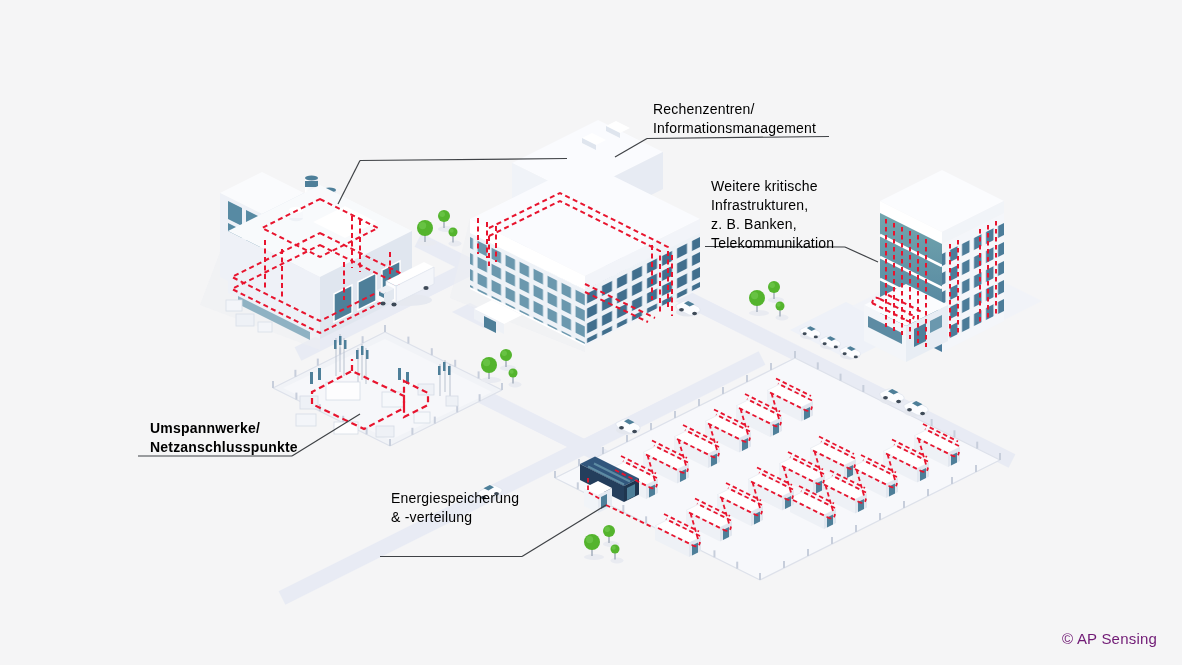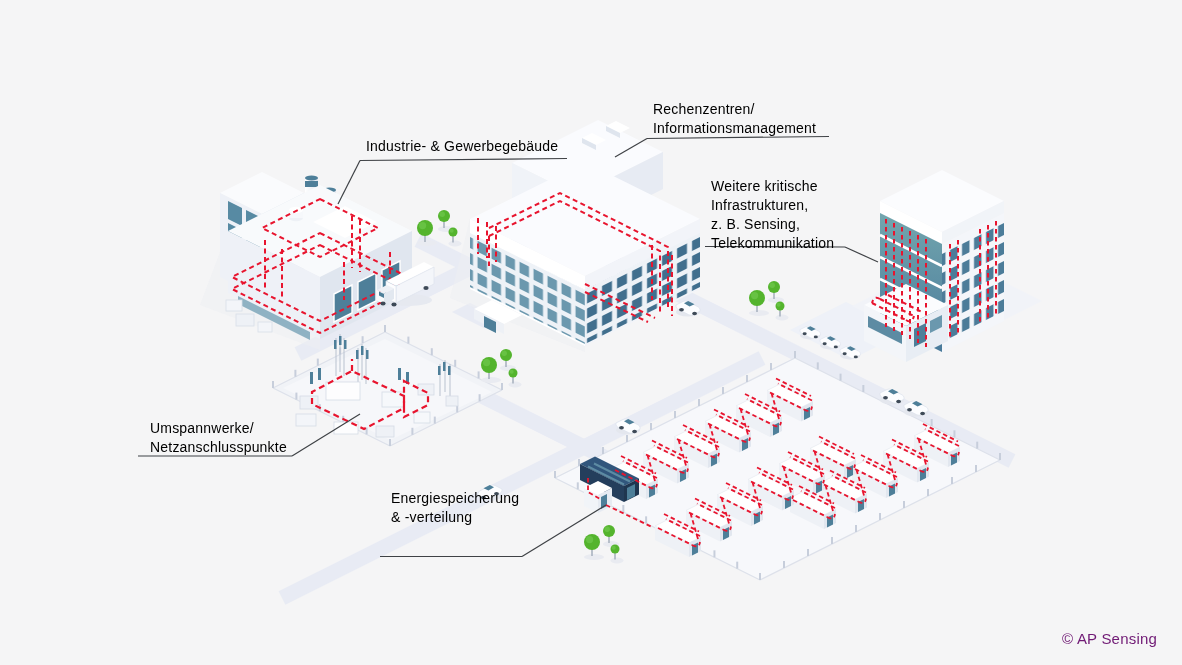--- a/index.html
+++ b/index.html
@@ -4,21 +4,21 @@
 <style>
   html,body{margin:0;padding:0;background:#e9e9ea;}
   #stage{position:relative;width:1182px;height:665px;background:#f5f5f6;overflow:hidden;
          font-family:"Liberation Sans",sans-serif;}
   svg{position:absolute;left:0;top:0;}
   .lbl{position:absolute;font-size:14px;line-height:19px;color:#000000;
        white-space:pre-line;letter-spacing:.2px;}
   #lbl-industrie{left:366px;top:137px;}
   #lbl-rechenzentren{left:653px;top:100px;}
   #lbl-weitere{left:711px;top:177px;}
-  #lbl-umspannwerke{left:150px;top:419px;}
+  #lbl-umspannwerke{left:150px;top:419px;font-weight:bold;}
   #lbl-energie{left:391px;top:489px;}
   #copyright{position:absolute;right:25px;top:630px;font-size:15px;color:#701a75;letter-spacing:.2px;}
 </style>
 </head>
 <body>
 
 <div id="stage">
 
 <svg id="scene" width="1182" height="665" viewBox="0 0 1182 665">
 <defs>
@@ -576,25 +576,24 @@
         <path d="M647,138.5 L615,157"></path>
   <path d="M705,246.5 L845,247"></path>
         <path d="M845,247 L878,262"></path>
   <path d="M138,456 L292,456"></path>
         <path d="M292,456 L360,414"></path>
   <path d="M380,556.5 L522,556.5"></path>
         <path d="M522,556.5 L606,505"></path>
 </g>
 </svg>
 
-<div class="lbl" id="lbl-industrie">Industrie- &amp; Gewerbegebäude</div>
 <div class="lbl" id="lbl-rechenzentren">Rechenzentren/
 Informationsmanagement</div>
 <div class="lbl" id="lbl-weitere">Weitere kritische
 Infrastrukturen,
-z. B. Sensing,
+z. B. Banken,
 Telekommunikation</div>
 <div class="lbl" id="lbl-umspannwerke">Umspannwerke/
 Netzanschlusspunkte</div>
 <div class="lbl" id="lbl-energie">Energiespeicherung
 &amp; -verteilung</div>
 <div id="copyright">© AP Sensing</div>
 </div>
 
 </body></html>

